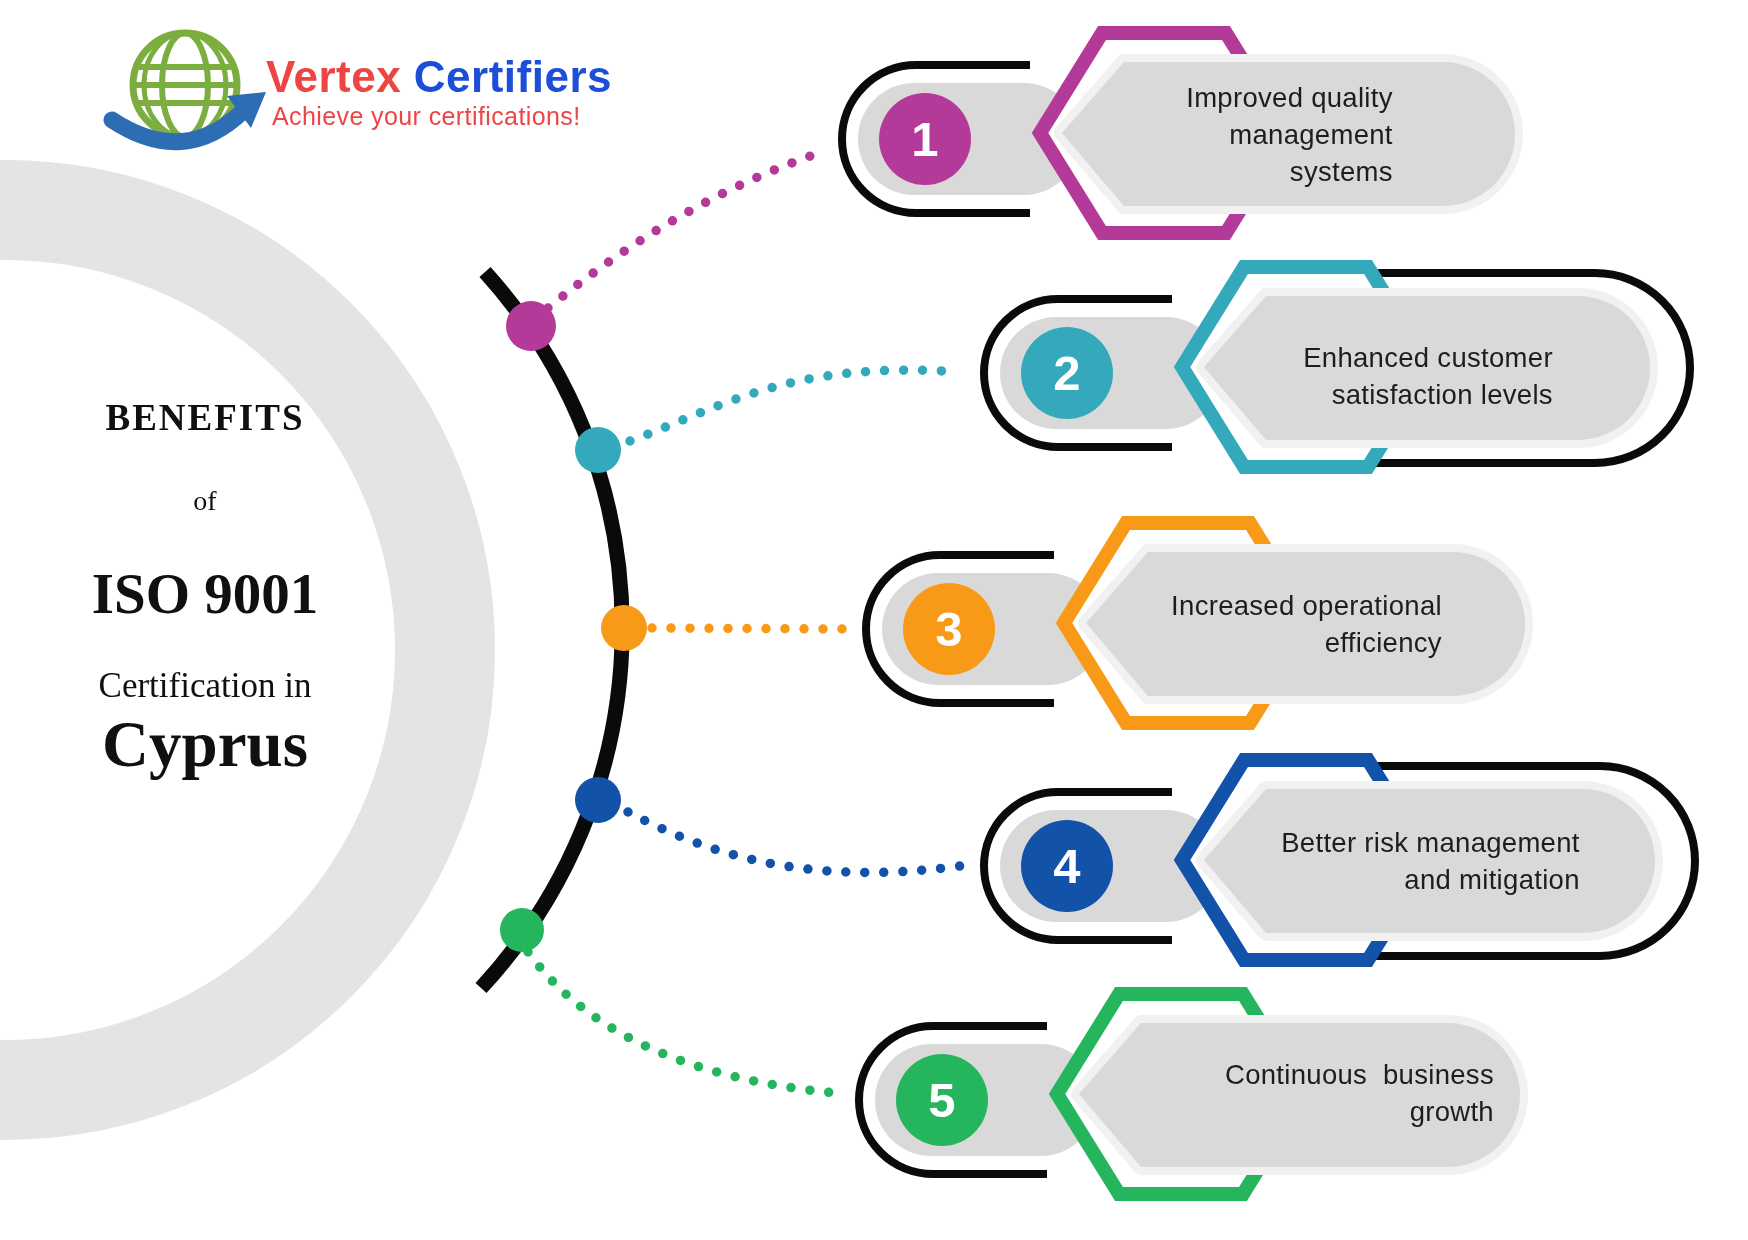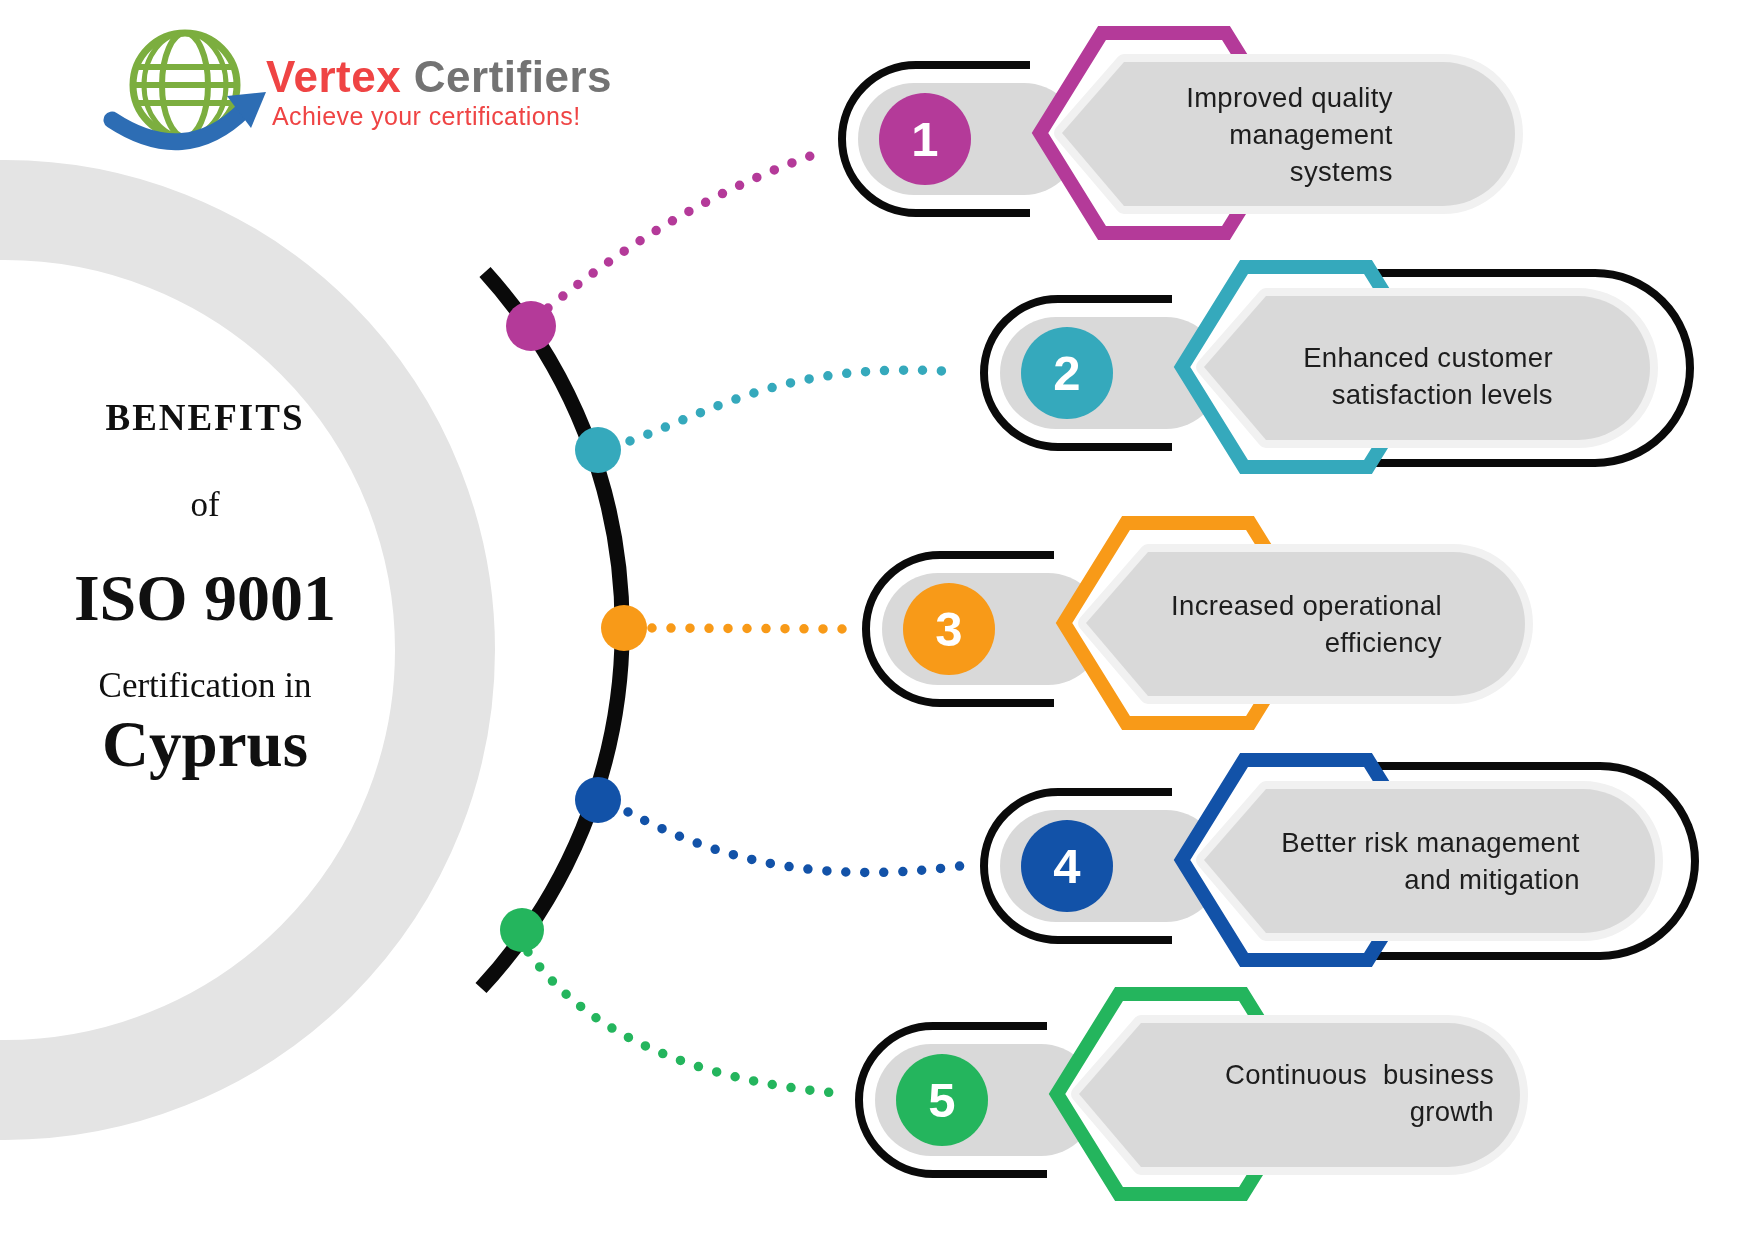--- a/index.html
+++ b/index.html
@@ -10,33 +10,33 @@
     background:#ffffff;
     font-family:"Liberation Sans", sans-serif;
   }
   #shapes{position:absolute;left:0;top:0;}
   
   .brand{
     position:absolute;left:266px;top:52px;
     font-size:44px;font-weight:600;letter-spacing:0.5px;white-space:nowrap;
   }
   .brand .b1{color:#ef4444;}
-  .brand .b2{color:#737373;margin-top:8px;}
+  .brand .b2{color:#1d4ed8;margin-top:8px;}
   .tagline{
     position:absolute;left:272px;top:102px;
     font-size:25px;color:#ef4444;letter-spacing:0.4px;white-space:nowrap;
   }
   
   .title-line{
     position:absolute;left:15px;width:380px;text-align:center;
     color:#101010;font-family:"Liberation Serif", serif;line-height:1;
   }
   .t1{top:399px;font-size:37px;font-weight:bold;letter-spacing:2px;}
-  .t2{top:487px;font-size:35px;}
-  .t3{top:565px;font-size:66px;font-weight:bold;}
+  .t2{top:487px;font-size:28px;}
+  .t3{top:565px;font-size:57px;font-weight:bold;}
   .t4{top:668px;font-size:35px;}
   .t5{top:712px;font-size:65px;font-weight:bold;}
   
   .item-text{
     position:absolute;display:flex;align-items:center;justify-content:center;
     text-align:right;color:#1d1d1d;font-size:27.5px;line-height:37px;
     letter-spacing:0.3px;white-space:pre-line;
   }
   .item-number{
     position:absolute;display:flex;align-items:center;justify-content:center;

